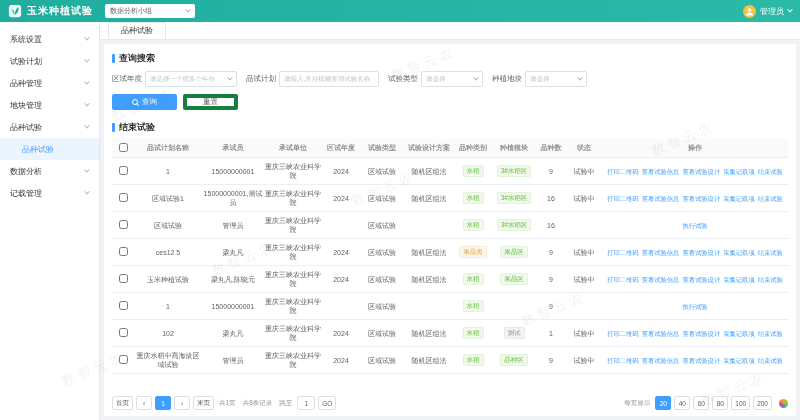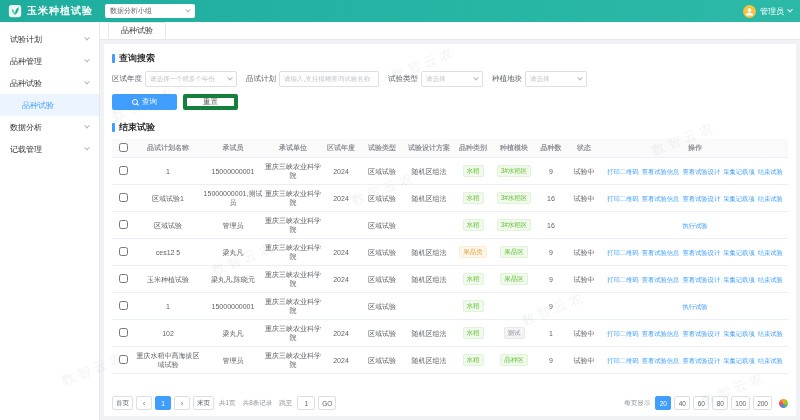--- a/index.html
+++ b/index.html
@@ -77,25 +77,33 @@
           </svg>
       </span>
       <span>管理员</span>
       <span class="chev white"></span>
     </div>
   </header>
 
   <div class="layout">
     <aside id="sidebar">
         <div class="side-item">
+          <span>系统设置</span>
+          <span class="chev"></span>
+        </div>
+        <div class="side-item">
           <span>试验计划</span>
           <span class="chev"></span>
         </div>
         <div class="side-item">
           <span>品种管理</span>
+          <span class="chev"></span>
+        </div>
+        <div class="side-item">
+          <span>地块管理</span>
           <span class="chev"></span>
         </div>
         <div class="side-item">
           <span>品种试验</span>
           <span class="chev"></span>
         </div>
         <div class="side-item child">
           <span>品种试验</span>
         </div>
         <div class="side-item">

